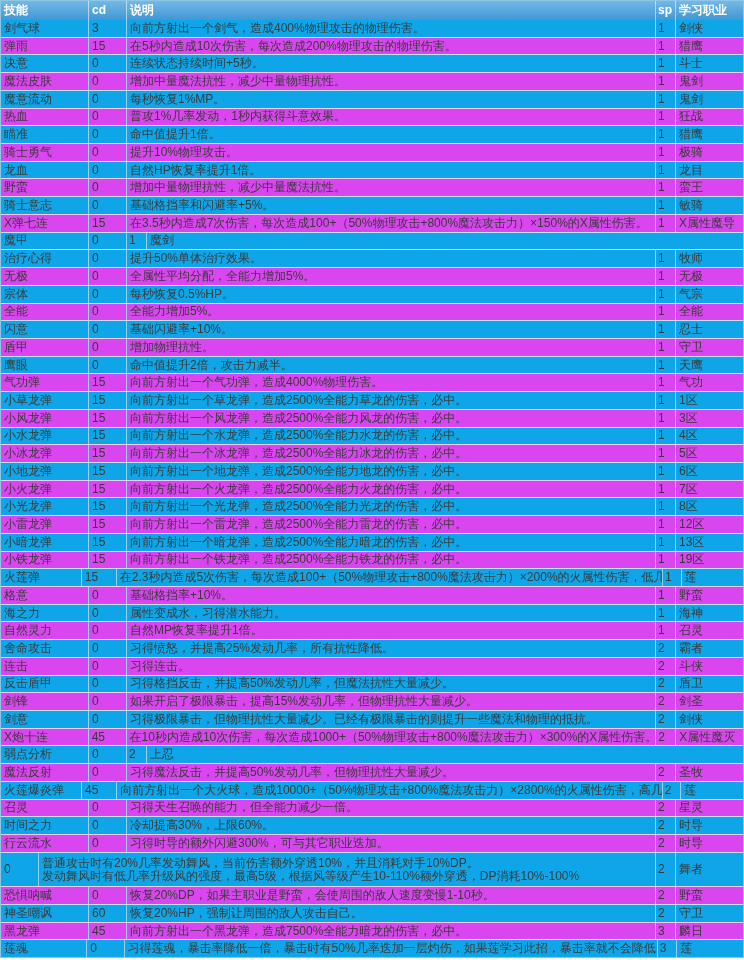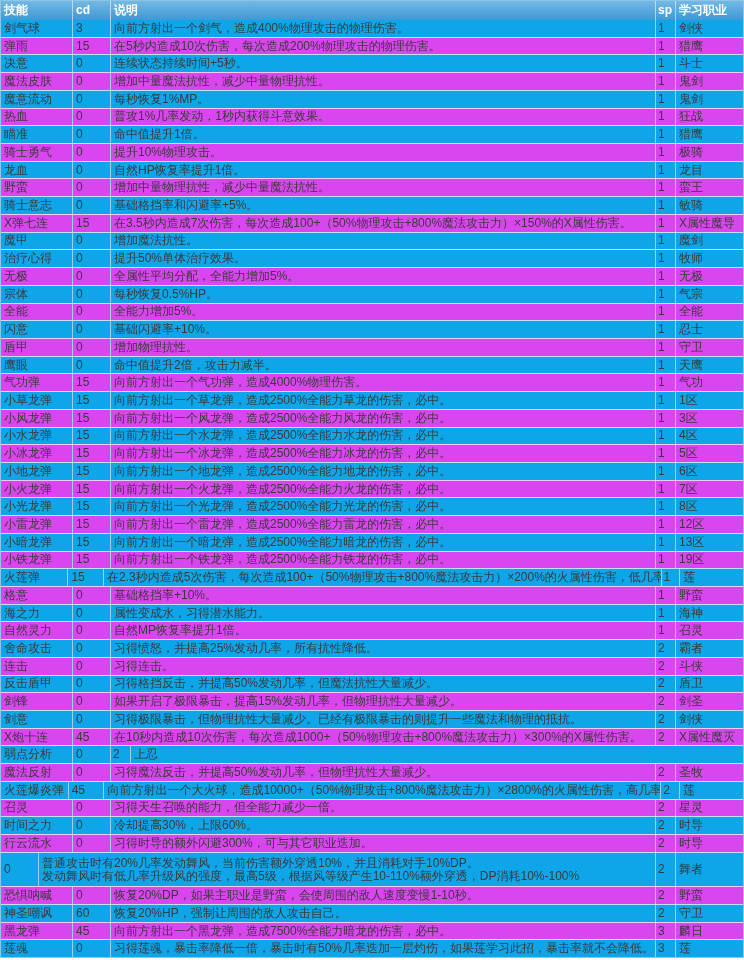--- a/index.html
+++ b/index.html
@@ -14,21 +14,21 @@
   }
   .row{display:flex;flex:1 1 0;min-height:0;align-items:stretch;}
   .row.tall{flex:2 2 0;}
   .cell{
     box-sizing:border-box;
     display:flex;align-items:center;
     padding:0 0 0 3px;
     border-right:1px solid #9ccfe9;
     overflow:hidden;white-space:pre;line-height:13px;
   }
-  .c-skill{width:72px;}
+  .c-skill{width:88px;}
   .c-cd{width:38px;}
   .c-desc{flex:1 1 auto;min-width:0;}
   .c-sp{width:20px;padding-left:2px;}
   .c-job{width:67px;border-right:none;}
   .header{
     flex:0 0 19px;
     background:linear-gradient(#74b8e5,#3f98d4);
     color:#ffffff;font-weight:bold;
   }
   .header .cell{border-right:1px solid rgba(255,255,255,0.55);}
@@ -130,21 +130,20 @@
       <div class="row t1">
     <div class="cell c-skill">X弹七连</div>
     <div class="cell c-cd">15</div>
     <div class="cell c-desc">在3.5秒内造成7次伤害，每次造成100+（50%物理攻击+800%魔法攻击力）×150%的X属性伤害。</div>
     <div class="cell c-sp">1</div>
     <div class="cell c-job">X属性魔导</div>
   </div>
       <div class="row t0">
     <div class="cell c-skill">魔甲</div>
     <div class="cell c-cd">0</div>
-    <div class="cell c-desc">增加魔法抗性。</div>
     <div class="cell c-sp">1</div>
     <div class="cell c-job">魔剑</div>
   </div>
       <div class="row t0">
     <div class="cell c-skill">治疗心得</div>
     <div class="cell c-cd">0</div>
     <div class="cell c-desc">提升50%单体治疗效果。</div>
     <div class="cell c-sp">1</div>
     <div class="cell c-job">牧师</div>
   </div>

